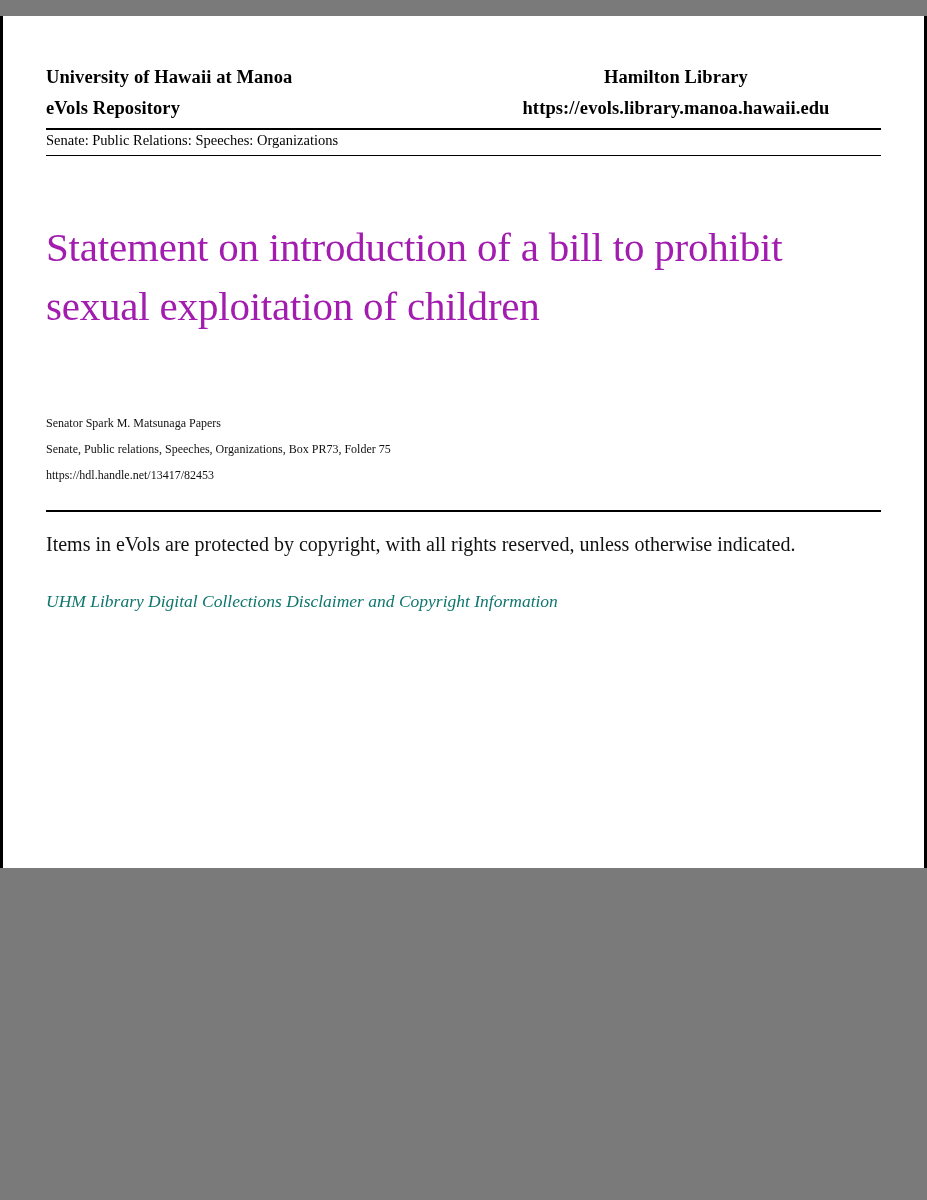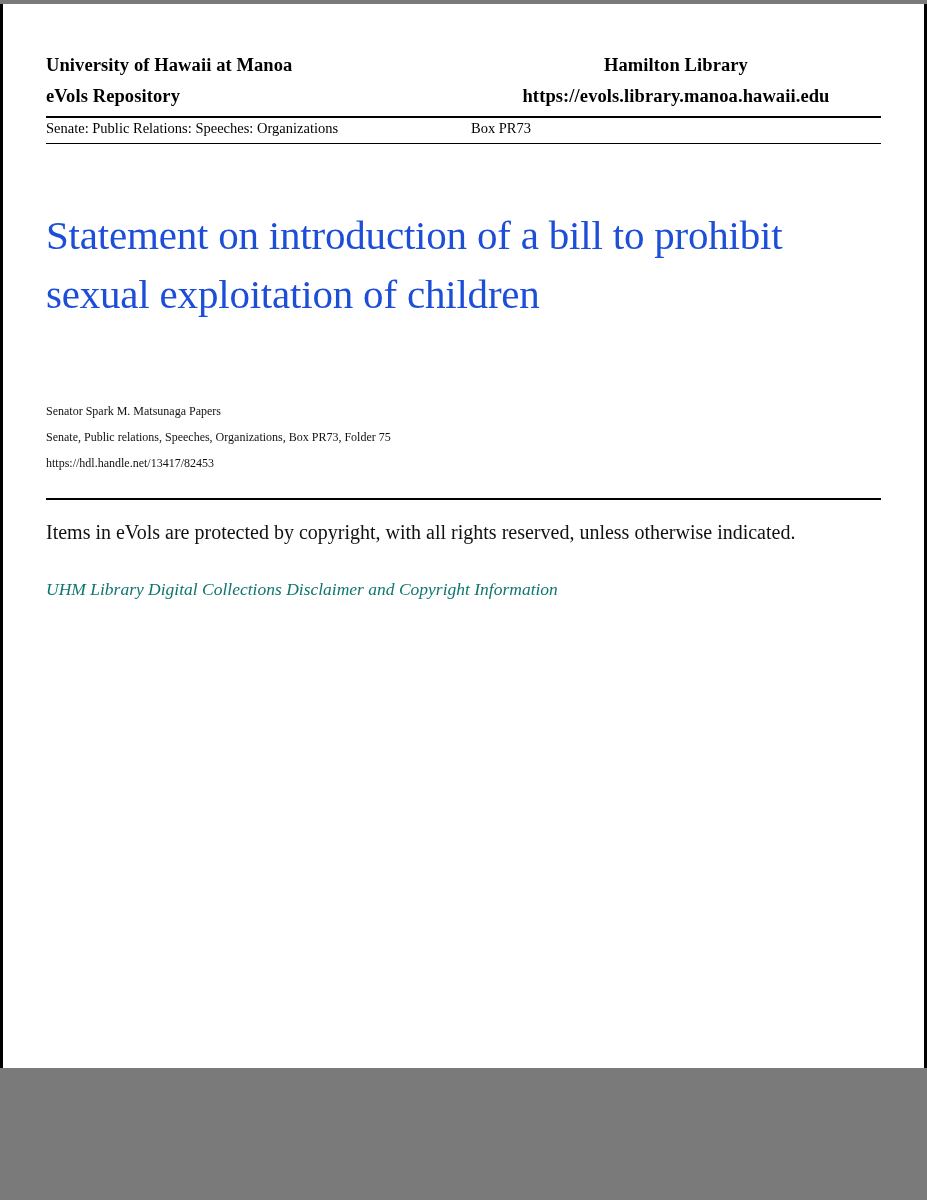--- a/index.html
+++ b/index.html
@@ -6,23 +6,23 @@
     margin: 0;
     padding: 0;
     background: #7a7a7a;
   }
   body {
     font-family: "Liberation Serif", serif;
   }
   .page {
     position: relative;
     width: 927px;
-    height: 1064px;
+    height: 852px;
     background: #ffffff;
-    margin: 4px auto;
+    margin: 16px auto;
     overflow: hidden;
     box-sizing: border-box;
   }
   .page-border-left {
     position: absolute;
     left: 0; top: 0; bottom: 0;
     width: 3px;
     background: #000000;
   }
   .page-border-right {
@@ -94,21 +94,21 @@
     font-size: 14.5px;
     line-height: 18px;
     color: #000;
   }
 
   
   .title {
     margin-top: 62px;
     font-size: 41px;
     line-height: 59px;
-    color: #1d4ed8;
+    color: #a21caf;
     font-weight: normal;
     letter-spacing: -0.2px;
     max-width: 790px;
   }
 
   
   .citation {
     margin-top: 74px;
     font-size: 12px;
     line-height: 26px;
@@ -150,21 +150,20 @@
       </div>
       <div class="header-row r2">
         <div class="col-left hdr-bold">eVols Repository</div>
         <div class="col-right hdr-bold">https://evols.library.manoa.hawaii.edu</div>
       </div>
 
       <hr class="rule">
 
       <div class="subhdr-row">
         <div class="col-left subhdr-text">Senate: Public Relations: Speeches: Organizations</div>
-        <div class="col-right subhdr-text">Box PR73</div>
       </div>
 
       <hr class="rule-thin">
     </div>
 
     <h1 class="title">Statement on introduction of a bill to prohibit sexual exploitation of children</h1>
 
     <div class="citation">
       <div>Senator Spark M. Matsunaga Papers</div>
       <div>Senate, Public relations, Speeches, Organizations, Box PR73, Folder 75</div>

